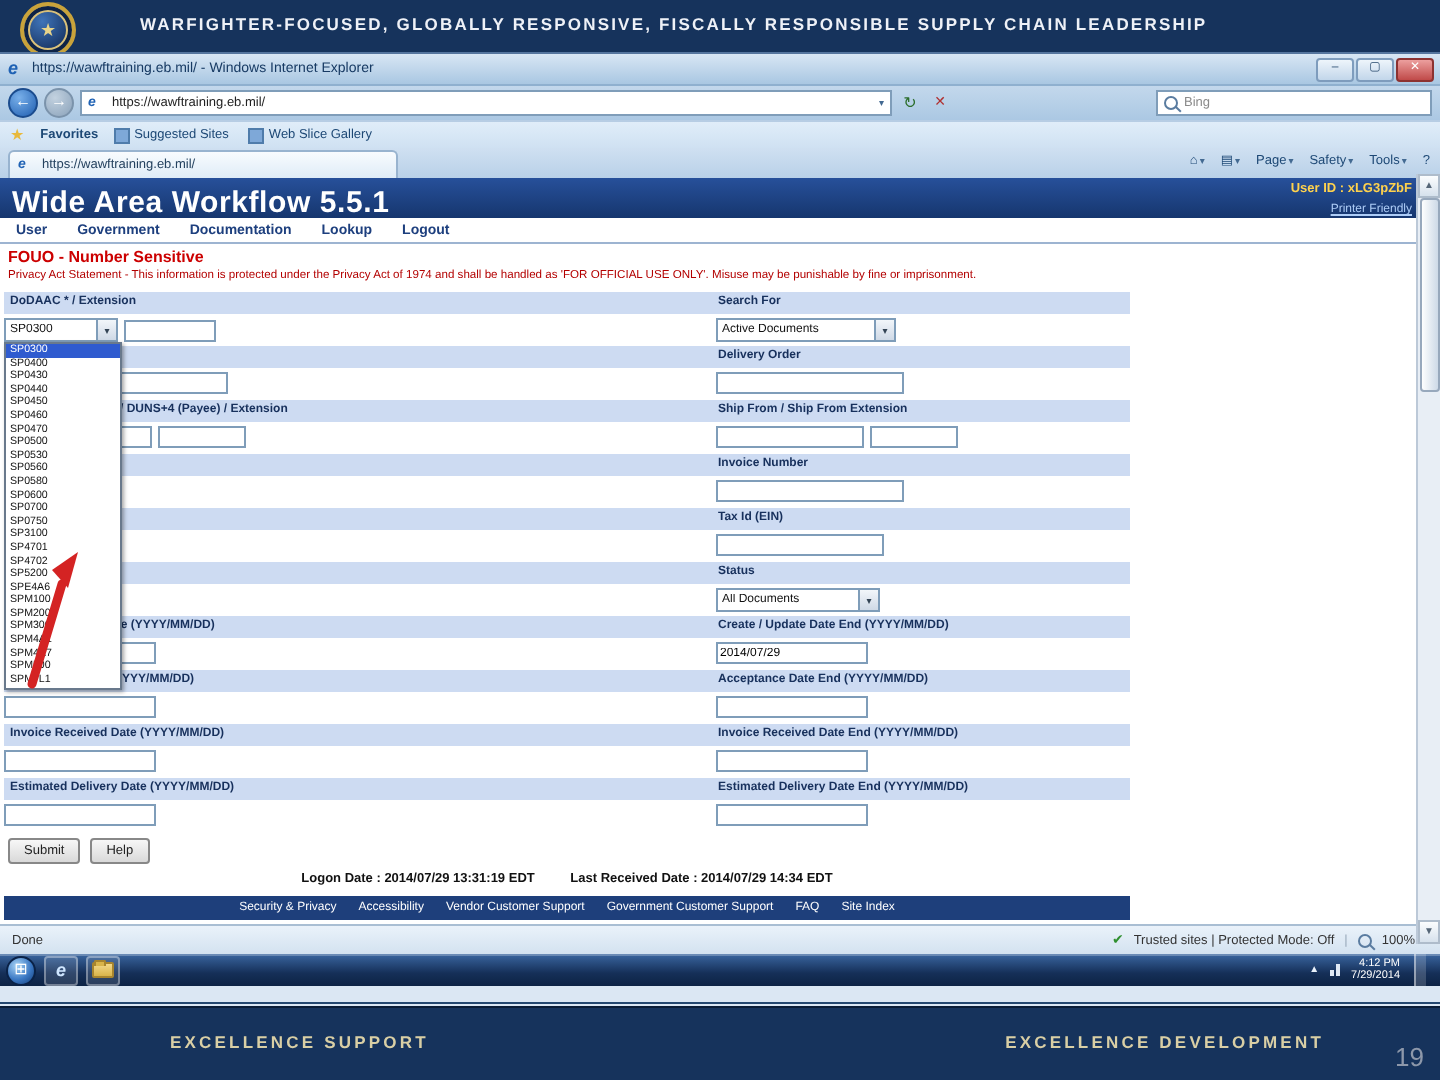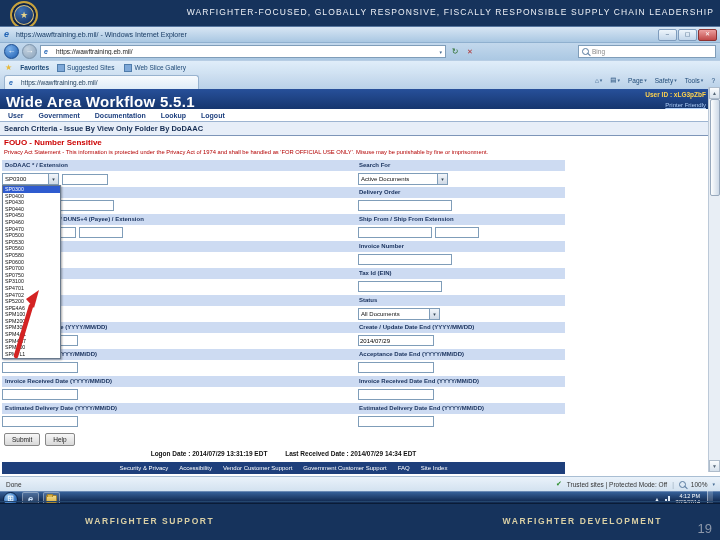--- a/index.html
+++ b/index.html
@@ -1,21 +1,21 @@
 <!DOCTYPE html>
 <html><head>
 <meta charset="utf-8">
 <style>
   html,body{margin:0;padding:0}
   body{font-family:"Liberation Sans",sans-serif;background:#0c1e3a}
   .slide{position:relative;width:720px;height:540px;background:#16335c;overflow:hidden}
 
   
-  .top-slogan{position:absolute;left:70px;right:6px;top:7px;text-align:right;color:#eef1f7;
-    font-size:8.5px;font-weight:normal;letter-spacing:1.1px;white-space:nowrap}
+  .top-slogan{position:absolute;left:70px;right:20px;top:7px;text-align:left;color:#eef1f7;
+    font-size:8.5px;font-weight:bold;letter-spacing:1.1px;white-space:nowrap}
   .seal{position:absolute;left:10px;top:1px;width:24px;height:24px;border-radius:50%;
     background:radial-gradient(circle at 38% 32%,#3f74b8,#142f5e 75%);border:2px solid #c9a33b;
     box-shadow:inset 0 0 0 2px #0e2346,inset 0 0 0 3px #d8c07a;display:flex;align-items:center;
     justify-content:center;color:#e8d48a;font-size:9px}
   .slide-footer{position:absolute;left:0;bottom:0;width:720px;height:38px;border-top:1px solid #24476f;
     display:flex;align-items:center}
   .foot-items{display:flex;justify-content:space-between;width:100%;padding:0 58px 0 85px}
   .foot-item{color:#d9cfa5;font-size:8.5px;font-weight:bold;letter-spacing:1.6px;white-space:nowrap}
   .pageno{position:absolute;right:8px;bottom:4px;font-size:13px;color:#8d98aa}
 
@@ -210,23 +210,20 @@
     </div>
 
     <div class="menurow" id="menu-items">
         <span class="menu-item">User</span>
         <span class="menu-item">Government</span>
         <span class="menu-item">Documentation</span>
         <span class="menu-item">Lookup</span>
         <span class="menu-item">Logout</span>
       </div>
 
-    <div class="secthdr">
-      <span>Search Criteria - Issue By View Only Folder By DoDAAC</span>
-    </div>
 
     <div class="page">
       <div class="fouo">FOUO - Number Sensitive</div>
       <div class="privacy">Privacy Act Statement - This information is protected under the Privacy Act of 1974 and shall be handled as 'FOR OFFICIAL USE ONLY'. Misuse may be punishable by fine or imprisonment.</div>
 
       <div class="form">
         <div id="form-rows">
             <div class="f-lbl">
               <span class="lL">DoDAAC * / Extension</span>
               <span class="lR">Search For</span>
@@ -441,18 +438,18 @@
           <div>4:12 PM</div>
           <div>7/29/2014</div>
         </span>
         <span class="show-desk"></span>
       </span>
     </div>
   </div>
 
   <div class="slide-footer">
     <div class="foot-items" id="footer-items">
-        <span class="foot-item">WARFIGHTER SUPPORT</span>
-        <span class="foot-item">WARFIGHTER DEVELOPMENT</span>
+        <span class="foot-item">EXCELLENCE SUPPORT</span>
+        <span class="foot-item">EXCELLENCE DEVELOPMENT</span>
       </div>
   </div>
   <div class="pageno">19</div>
 </div>
 
 </body></html>

